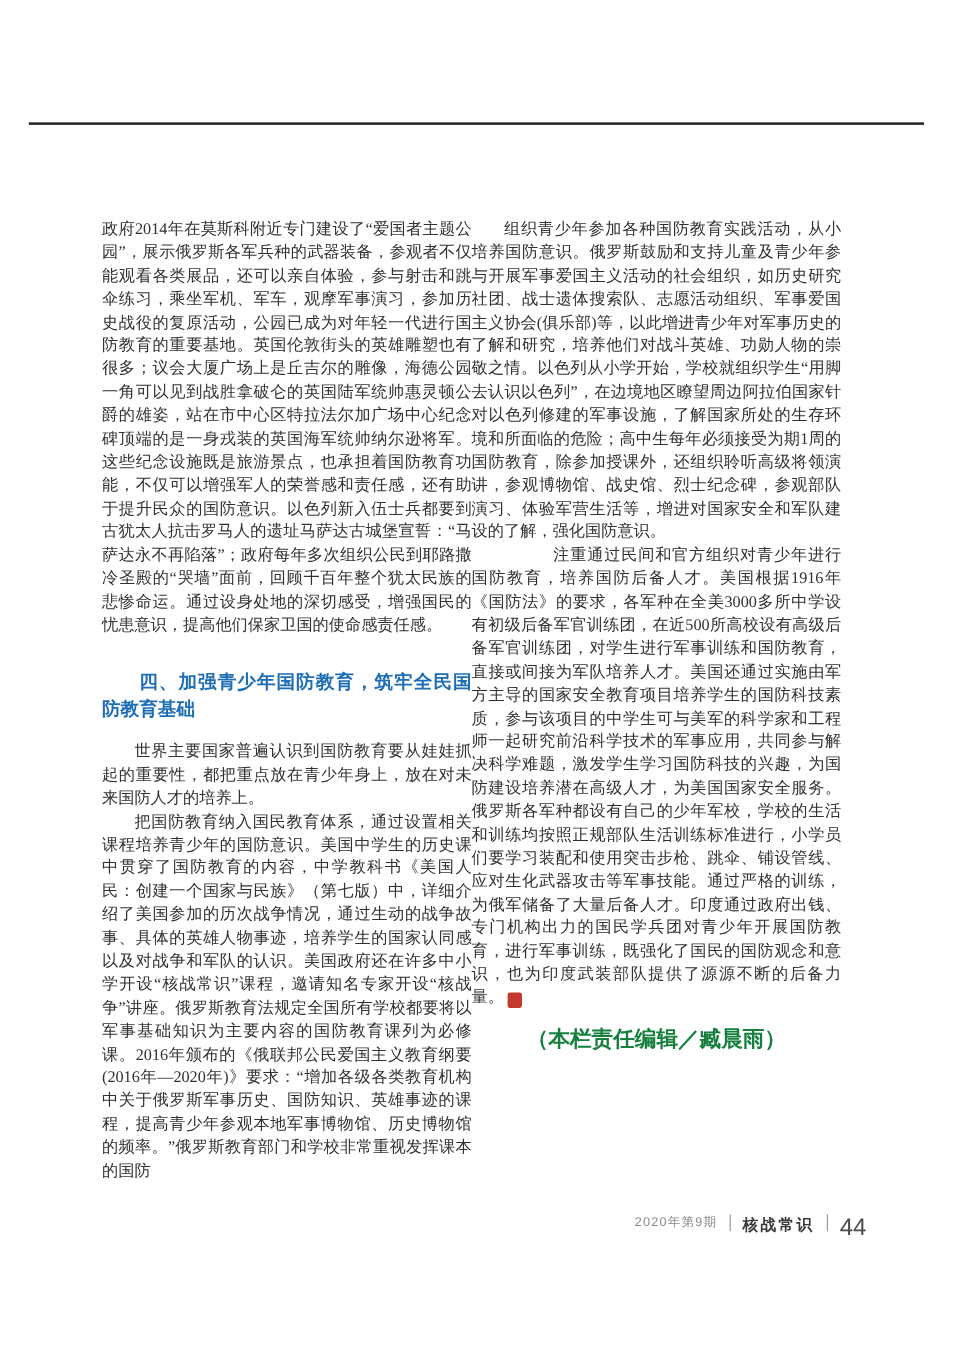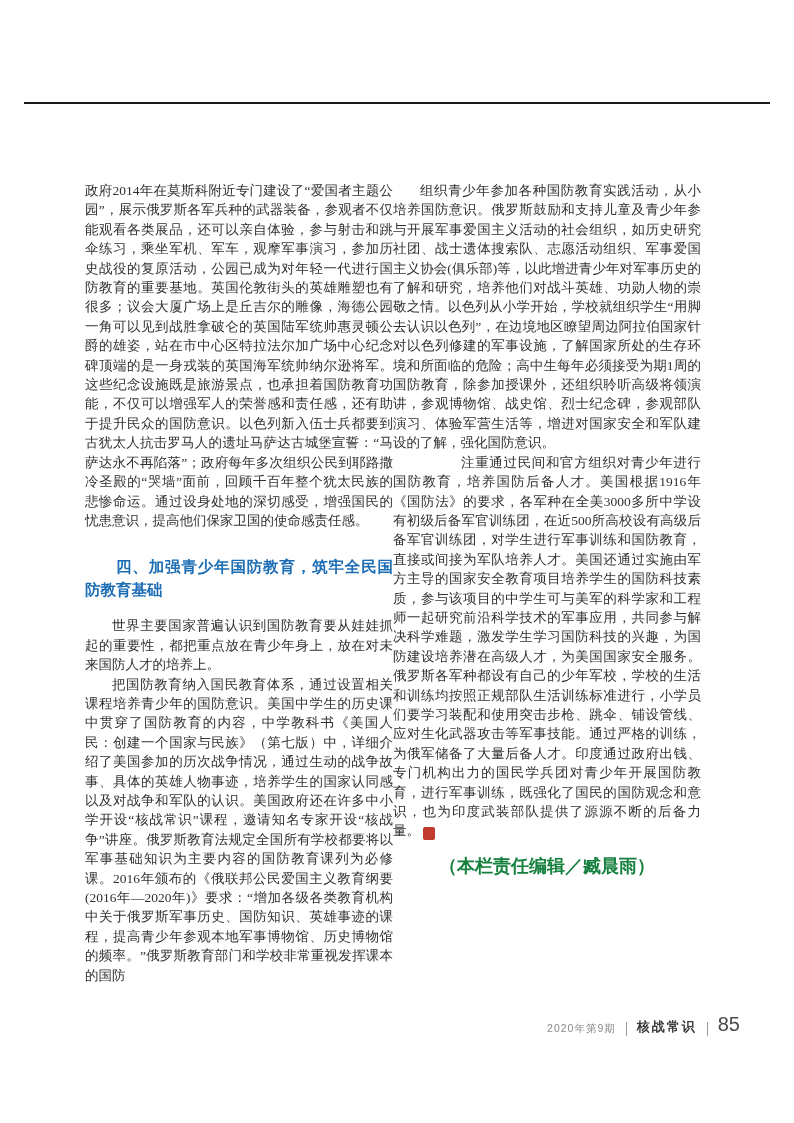--- a/index.html
+++ b/index.html
@@ -37,21 +37,21 @@
     text-justify:inter-ideograph;
   }
   .col p{
     margin:0;
     text-indent:2em;
   }
   .col p.continued{
     text-indent:0;
   }
   .section-heading{
-    font-family:Liberation Mono, monospace;
+    font-family:Liberation Serif, serif;
     font-weight:bold;
     color:var(--heading-blue);
     font-size:15.5px;
     line-height:23px;
     text-indent:2em;
     margin:27px 0 13px 0;
   }
   .end-paragraph{display:inline;margin-left:41px;}
   .end-mark{
     display:inline-block;
@@ -71,23 +71,23 @@
     text-indent:0 !important;
     text-align:center;
     font-family:"Liberation Sans", sans-serif;
     font-weight:600;
     font-size:18px;
     color:#15803d;
   }
   .footer{
     position:absolute;
     top:1012px;
-    right:54px;
+    right:72px;
     display:flex;
-    align-items:flex-end;
+    align-items:flex-start;
     height:24px;
   }
   .footer .issue{
     font-family:"Liberation Sans", sans-serif;
     font-size:10.5px;
     color:#8a8a8a;
     letter-spacing:1px;
   }
   .footer .separator{
     width:1px;height:14px;
@@ -127,14 +127,14 @@
     <p class="editor-credit">（本栏责任编辑／臧晨雨）</p>
   </div>
 
 </div>
 
 <div class="footer">
   <span class="issue">2020年第9期</span>
   <span class="separator"></span>
   <span class="magazine">核战常识</span>
   <span class="separator"></span>
-  <span class="page-number">85</span>
+  <span class="page-number">44</span>
 </div>
 
 </body></html>

